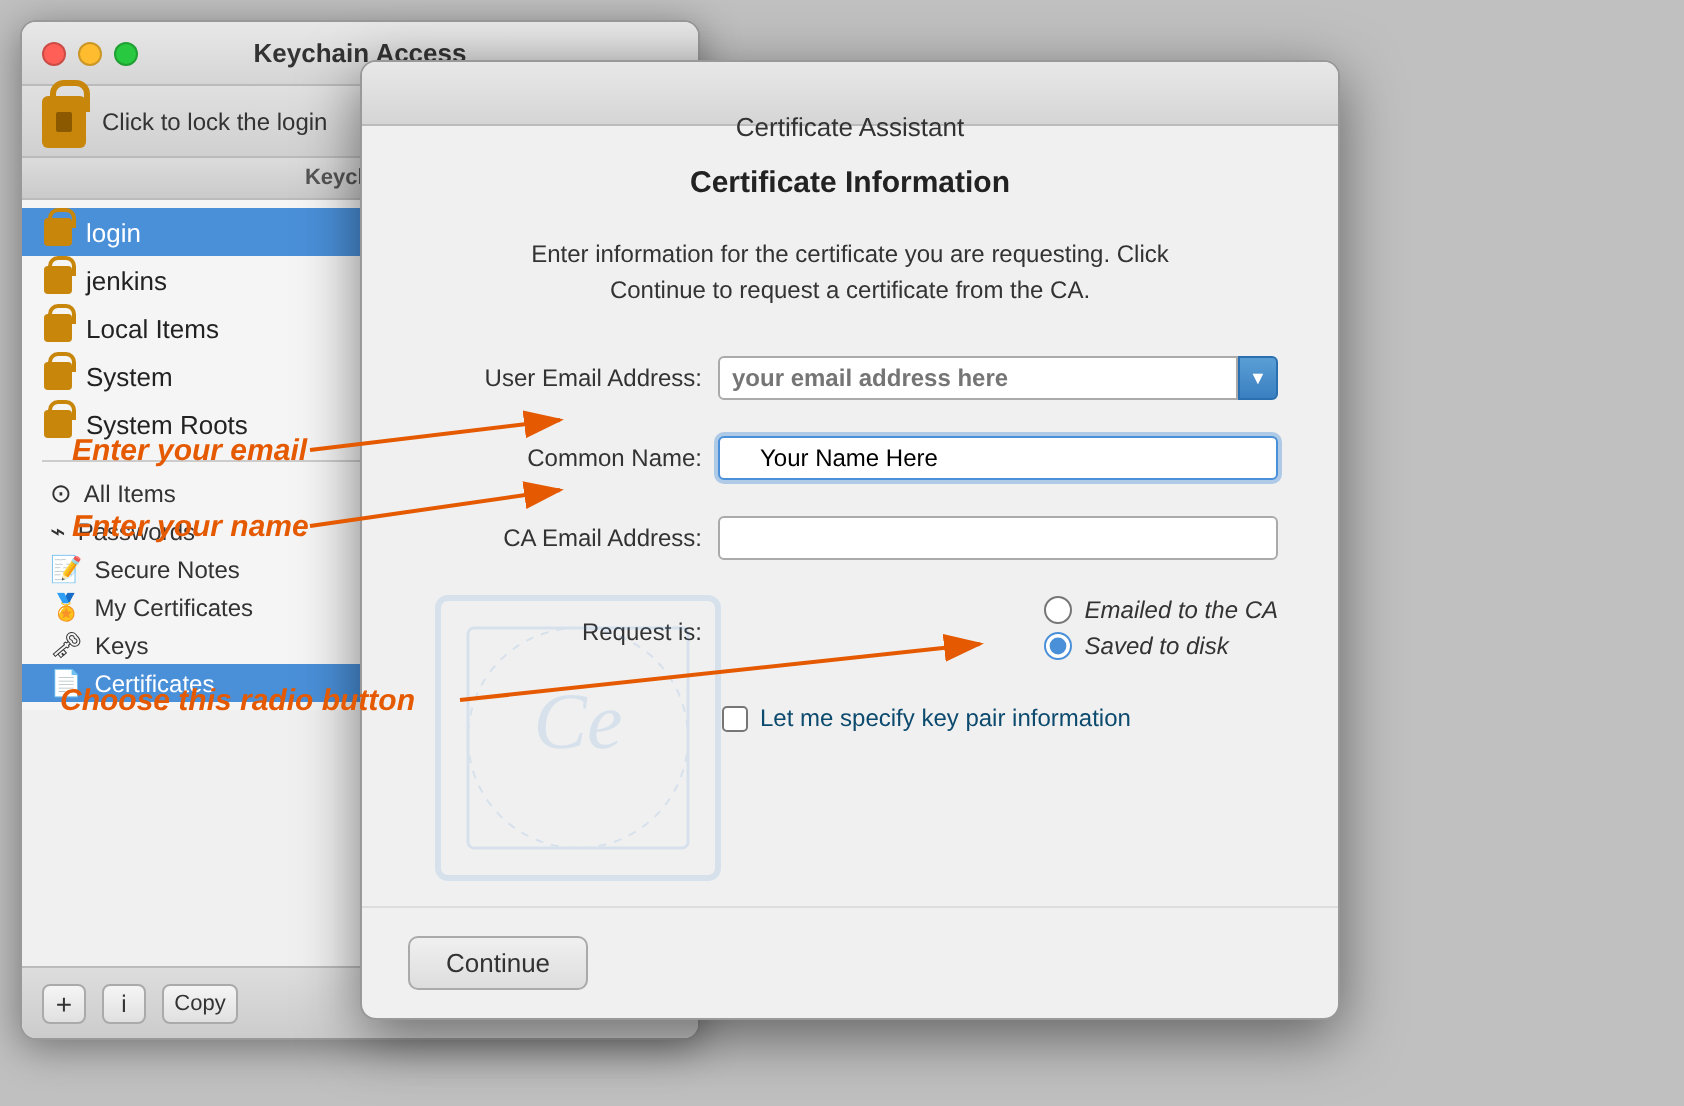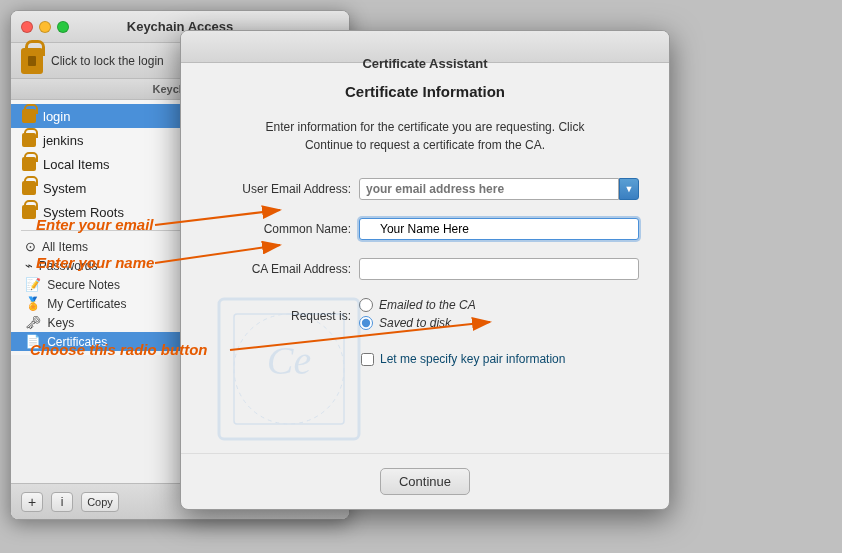--- a/index.html
+++ b/index.html
@@ -252,21 +252,21 @@
       display: flex;
       align-items: center;
       justify-content: center;
       border-bottom: 1px solid #bbb;
       position: relative;
     }
 
     .dialog-title {
       font-size: 13px;
       color: #333;
-      font-weight: 700;
+      font-weight: 400;
       margin-top: 33px;
     }
 
     .dialog-body {
       flex: 1;
       padding: 20px 30px;
       display: flex;
       flex-direction: column;
       gap: 14px;
     }
@@ -285,20 +285,21 @@
       text-align: center;
       line-height: 1.5;
       margin-bottom: 10px;
     }
 
     .form-row {
       display: flex;
       align-items: center;
       gap: 8px;
       margin-bottom: 4px;
+      justify-content: space-between;
     }
 
     .form-label {
       width: 140px;
       text-align: right;
       font-size: 12px;
       color: #333;
       flex-shrink: 0;
     }
 
@@ -382,21 +383,21 @@
     }
 
     .checkbox-label {
       font-size: 12px;
       color: #0c4a6e;
     }
 
     .dialog-footer {
       padding: 14px 23px;
       display: flex;
-      justify-content: center;
+      justify-content: flex-start;
       border-top: 1px solid #ddd;
     }
 
     .continue-btn {
       background: linear-gradient(to bottom, #f0f0f0, #ddd);
       border: 1px solid #aaa;
       border-radius: 5px;
       padding: 5px 18px;
       font-size: 13px;
       color: #333;

